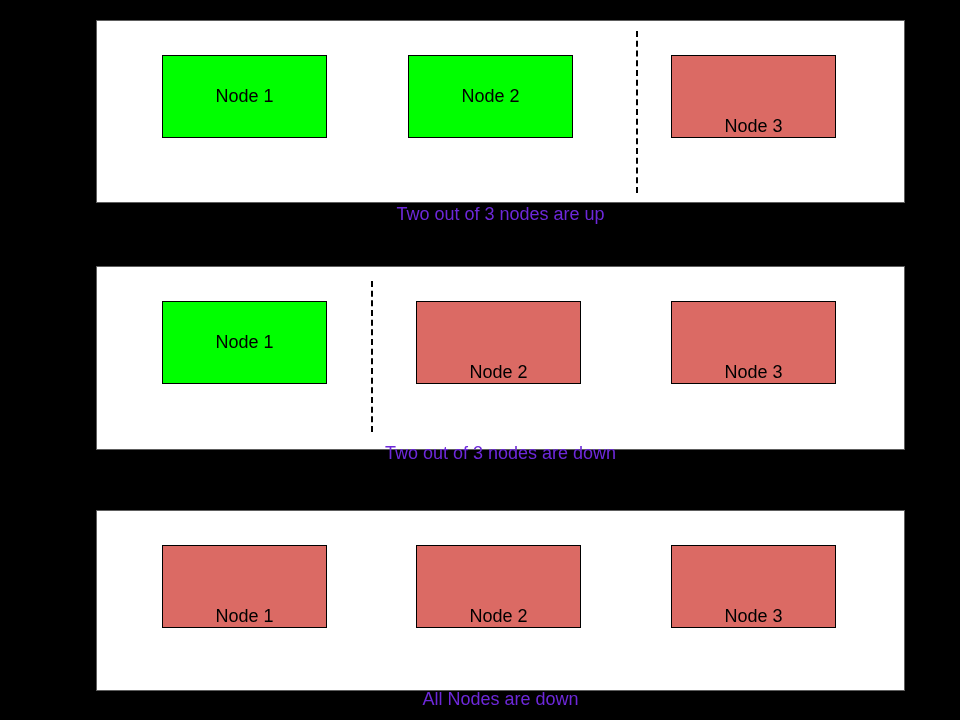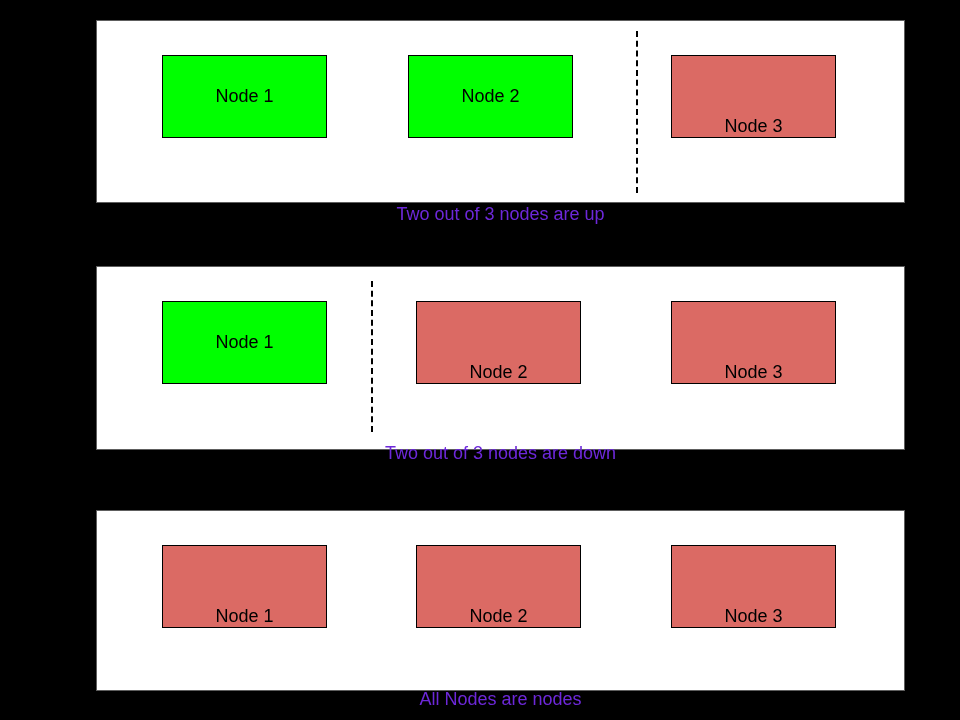--- a/index.html
+++ b/index.html
@@ -115,18 +115,18 @@
     <div class="node n1 state-down">
       <span>Node 1</span>
     </div>
     <div class="node n2 state-down">
       <span>Node 2</span>
     </div>
     <div class="node n3 state-down">
       <span>Node 3</span>
     </div>
     <div class="caption">
-      <div>All Nodes are nodes</div>
+      <div>All Nodes are down</div>
       
     </div>
   </section>
 
 </div>
 
 </body></html>

